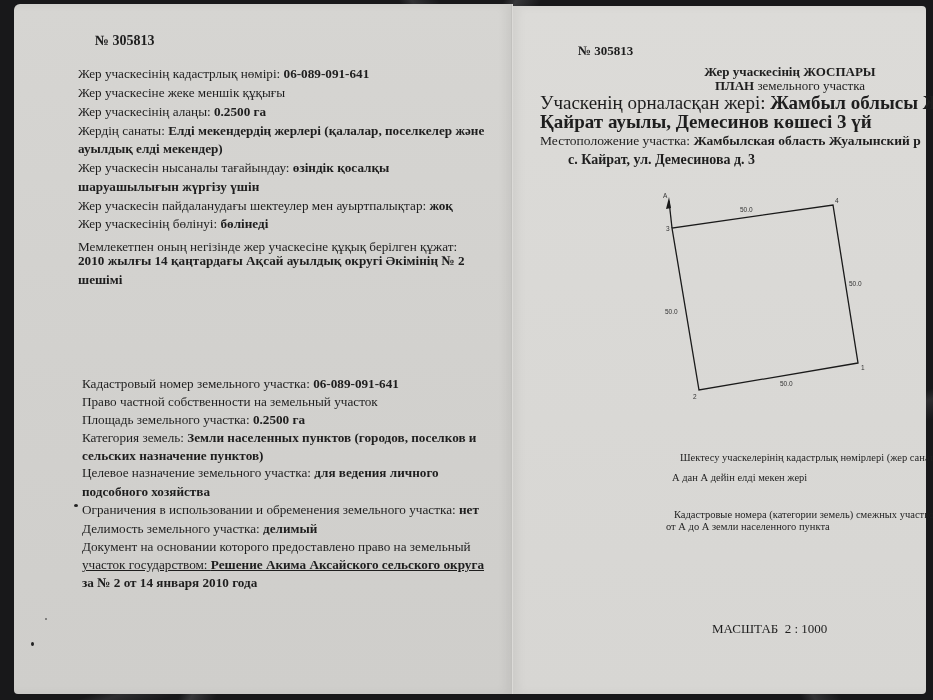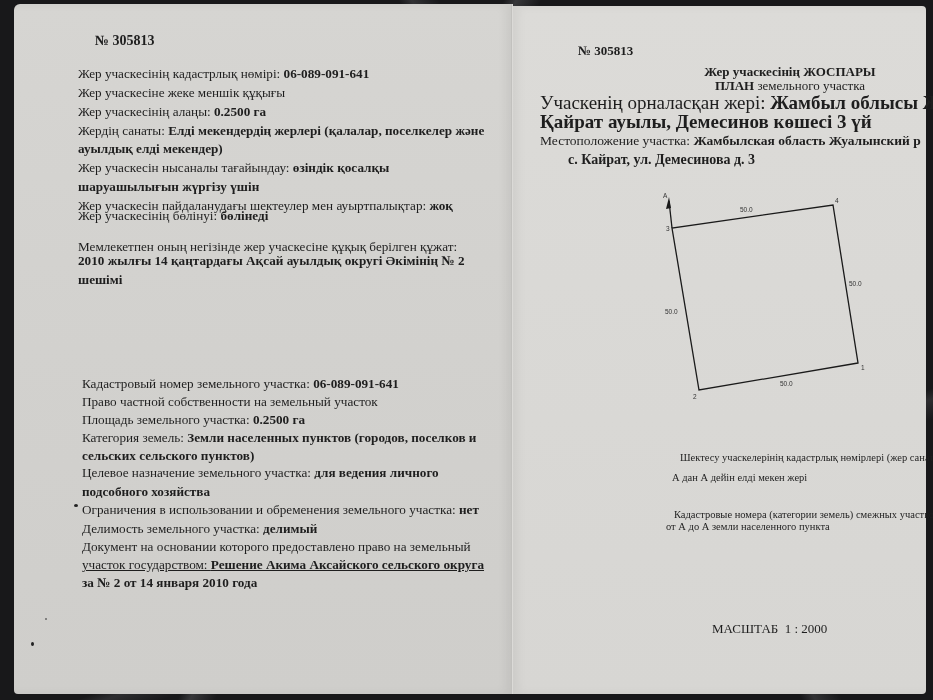--- a/index.html
+++ b/index.html
@@ -71,32 +71,32 @@
 
 <div>
   <div class="field" style="left:78px; top:64px;"><span>Жер учаскесінің кадастрлық нөмірі: </span><b>06-089-091-641</b></div>
   <div class="field" style="left:78px; top:83px;"><span>Жер учаскесіне жеке меншік құқығы</span></div>
   <div class="field" style="left:78px; top:102px;"><span>Жер учаскесінің алаңы: </span><b>0.2500 га</b></div>
   <div class="field" style="left:78px; top:121px;"><span>Жердің санаты: </span><b>Елді мекендердің жерлері (қалалар, поселкелер және</b></div>
   <div class="field val" style="left:78px; top:139px;">ауылдық елді мекендер)</div>
   <div class="field" style="left:78px; top:158px;"><span>Жер учаскесін нысаналы тағайындау: </span><b>өзіндік қосалқы</b></div>
   <div class="field val" style="left:78px; top:177px;">шаруашылығын жүргізу үшін</div>
   <div class="field" style="left:78px; top:196px;font-family:Liberation Serif, serif;"><span>Жер учаскесін пайдаланудағы шектеулер мен ауыртпалықтар: </span><b>жоқ</b></div>
-  <div class="field" style="left:78px; top:206px;"><span>Жер учаскесінің бөлінуі: </span><b>бөлінеді</b></div>
+  <div class="field" style="left:78px; top:214px;"><span>Жер учаскесінің бөлінуі: </span><b>бөлінеді</b></div>
   <div class="field" style="left:78px; top:237px;"><span>Мемлекетпен оның негізінде жер учаскесіне құқық берілген құжат:</span></div>
   <div class="field val" style="left:78px; top:251px;">2010 жылғы 14 қаңтардағы Ақсай ауылдық округі Әкімінің № 2</div>
   <div class="field val" style="left:78px; top:270px;">шешімі</div>
 </div>
 
 <div>
   <div class="field" style="left:82px; top:374px;"><span>Кадастровый номер земельного участка: </span><b>06-089-091-641</b></div>
   <div class="field" style="left:82px; top:392px;"><span>Право частной собственности на земельный участок</span></div>
   <div class="field" style="left:82px; top:410px;"><span>Площадь земельного участка: </span><b>0.2500 га</b></div>
   <div class="field" style="left:82px; top:428px;"><span>Категория земель: </span><b>Земли населенных пунктов (городов, поселков и</b></div>
-  <div class="field val" style="left:82px; top:446px;">сельских сельского пунктов)</div>
+  <div class="field val" style="left:82px; top:446px;">сельских назначение пунктов)</div>
   <div class="field" style="left:82px; top:463px;"><span>Целевое назначение земельного участка: </span><b>для ведения личного</b></div>
   <div class="field val" style="left:82px; top:482px;">подсобного хозяйства</div>
   <div class="field" style="left:82px; top:500px;"><span>Ограничения в использовании и обременения земельного участка: </span><b>нет</b></div>
   <div class="field" style="left:82px; top:519px;"><span>Делимость земельного участка: </span><b>делимый</b></div>
   <div class="field" style="left:82px; top:537px;"><span>Документ на основании которого предоставлено право на земельный</span></div>
   <div class="field" style="left:82px; top:555px;text-decoration:underline;"><span>участок государством: </span><b>Решение Акима Аксайского сельского округа</b></div>
   <div class="field val" style="left:82px; top:573px;">за № 2 от 14 января 2010 года</div>
 </div>
 
 <div class="speck" style="left:74px;top:504px;width:4px;height:3px;"></div>
@@ -126,13 +126,13 @@
   <text x="199" y="101">50.0</text>
   <text x="130" y="201">50.0</text>
   <text x="15" y="129">50.0</text>
 </svg>
 
 <div class="note" style="left:680px; top:451px;">Шектесу учаскелерінің кадастрлық нөмірлері (жер санаттары)</div>
 <div class="note" style="left:672px; top:463px;margin-top:8px;">А дан А дейін елді мекен жері</div>
 <div class="note" style="left:674px; top:508px;">Кадастровые номера (категории земель) смежных участков</div>
 <div class="note" style="left:666px; top:520px;">от А до А земли населенного пункта</div>
 
-<div class="scale"><span>МАСШТАБ</span>&nbsp;&nbsp;<span>1 : 2000</span></div>
+<div class="scale"><span>МАСШТАБ</span>&nbsp;&nbsp;<span>2 : 1000</span></div>
 
 </body></html>

